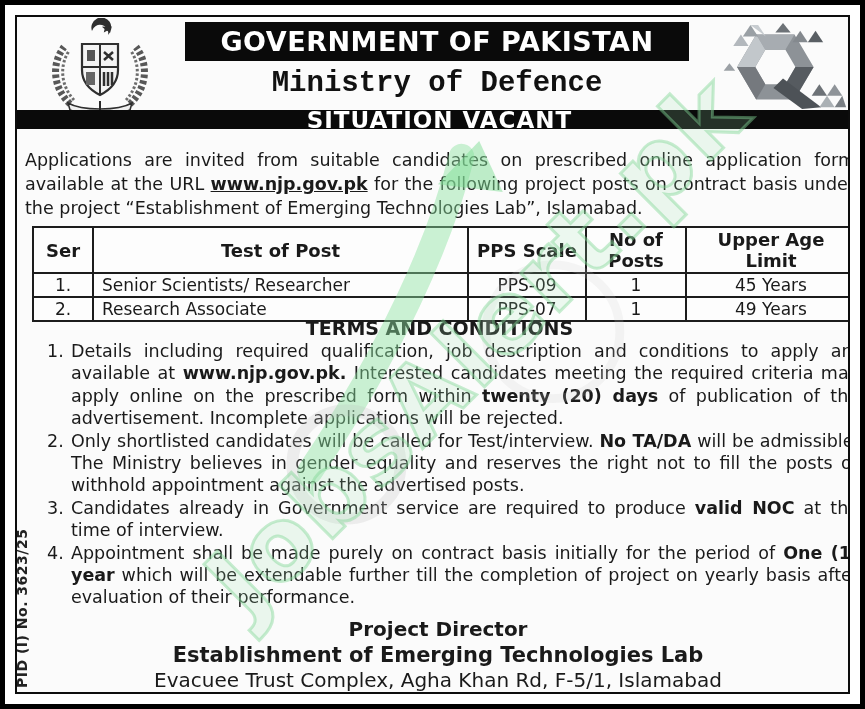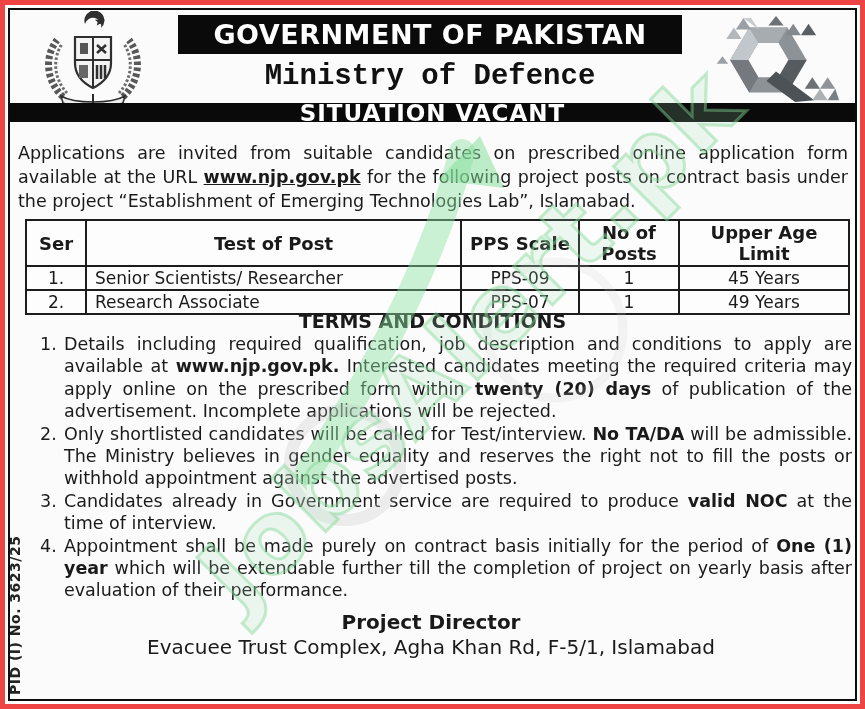--- a/index.html
+++ b/index.html
@@ -1,18 +1,18 @@
 <!DOCTYPE html>
 <html><head>
 <meta charset="utf-8">
 <style>
   html,body{margin:0;padding:0;background:#ffffff;}
   .page{position:relative;width:865px;height:709px;background:#ffffff;
         font-family:"DejaVu Sans","Liberation Sans",sans-serif;color:#1a1a1a;}
-  .outer{position:absolute;inset:0;border:5px solid #ef4444;padding:3px;box-sizing:border-box;}
+  .outer{position:absolute;inset:0;border:5px solid #000000;padding:10px;box-sizing:border-box;}
   .inner{position:relative;width:100%;height:100%;border:2px solid #0d0d0d;box-sizing:border-box;
          background:#fbfbfb;overflow:hidden;}
 
   
   .emblem{position:absolute;left:22px;top:1px;width:122px;height:100px;}
   .emblem-thread{position:absolute;left:82px;top:84px;width:2px;height:14px;background:#2a2a2a;}
   .gov-banner{position:absolute;left:168px;top:5px;width:504px;height:39px;background:#0a0a0a;
               color:#ffffff;font-weight:bold;font-size:27px;display:flex;align-items:center;
               justify-content:center;letter-spacing:.5px;}
   .ministry{position:absolute;left:130px;top:50px;width:580px;text-align:center;
@@ -173,20 +173,21 @@
             <span class="txt"><span>Candidates already in Government service are required to produce </span><span class="b">valid NOC</span><span> at the time of interview.</span></span>
           </li>
           <li>
             <span class="num">4.</span>
             <span class="txt"><span>Appointment shall be made purely on contract basis initially for the period of </span><span class="b">One (1) year</span><span> which will be extendable further till the completion of project on yearly basis after evaluation of their performance.</span></span>
           </li>
         </ol>
 
     <div class="footer">
       <div class="f1">Project Director</div>
+      <div class="f2">Establishment of Emerging Technologies Lab</div>
       <div class="f3">Evacuee Trust Complex, Agha Khan Rd, F-5/1, Islamabad</div>
     </div>
 
     <div class="pid">PID (I) No. 3623/25</div>
 
 
     <div class="wm">
       <svg class="wm-svg" viewBox="0 0 845 689">
         <path d="M452,142 C430,230 380,340 298,462" stroke="#8be2a0" stroke-width="26" fill="none" stroke-linecap="round" opacity="0.45"></path>
         <polygon points="470,126 494,178 428,170" fill="#7fdd96" opacity="0.5"></polygon>

